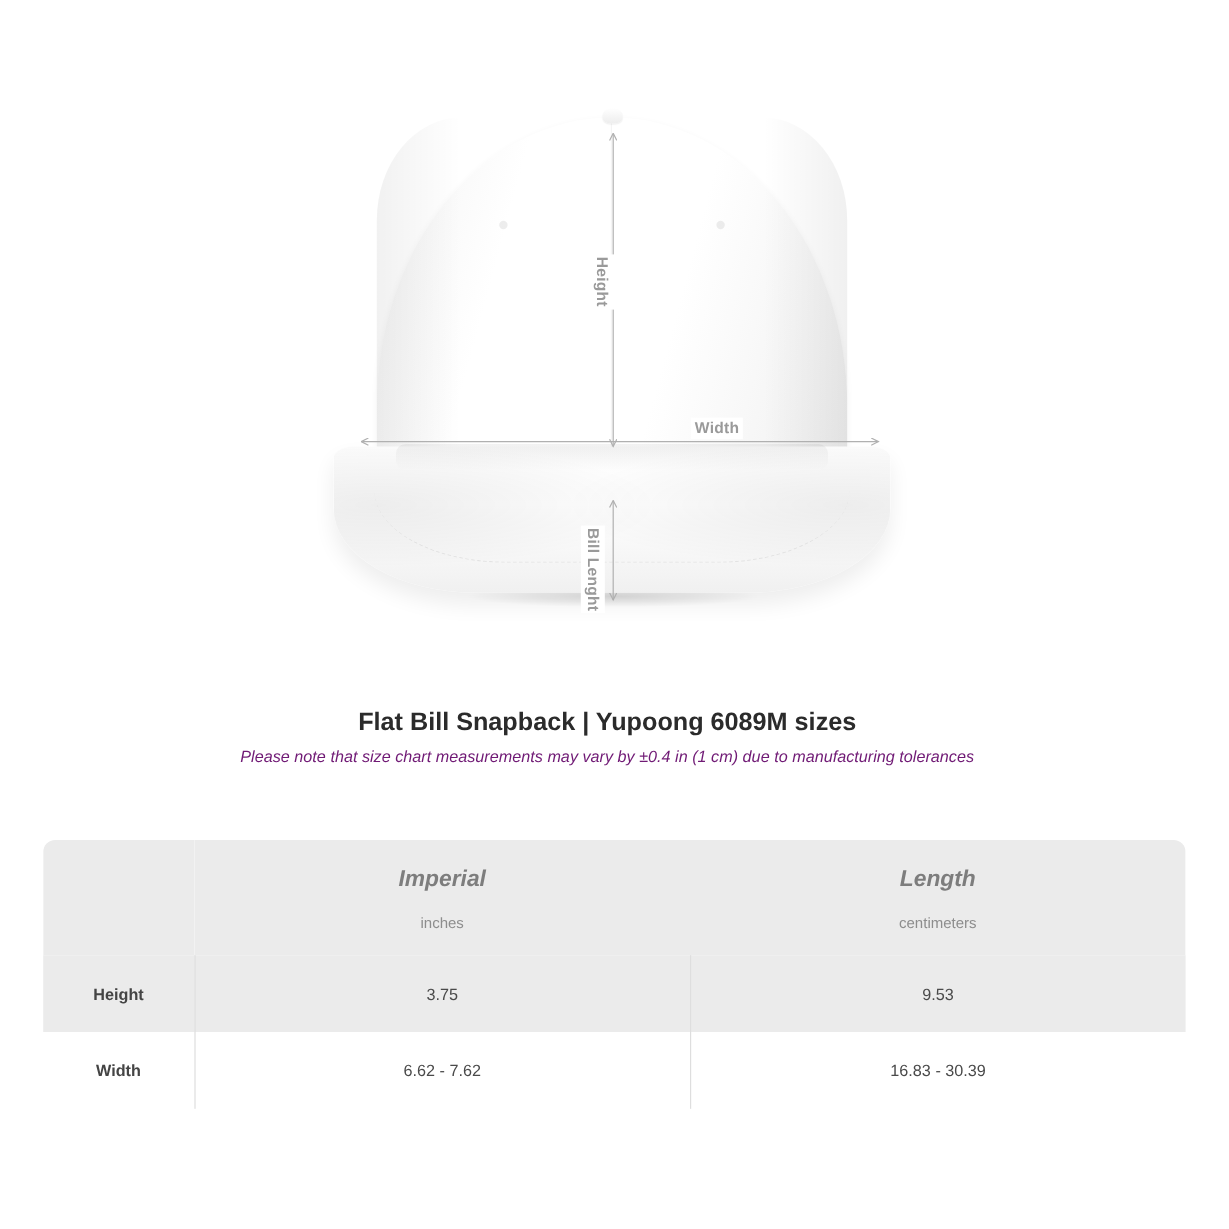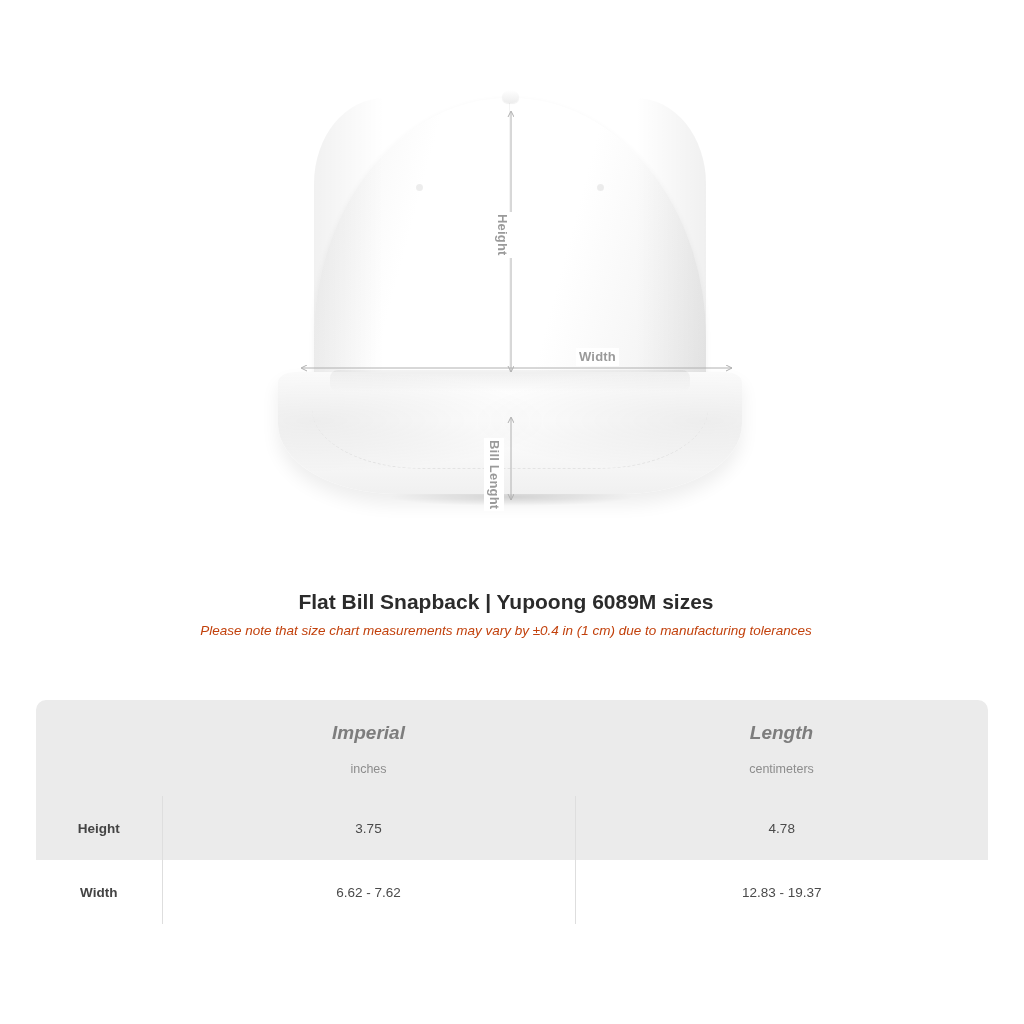--- a/index.html
+++ b/index.html
@@ -175,21 +175,21 @@
   .chart-title {
     font-size: 21px;
     font-weight: bold;
     color: #2b2b2b;
     margin: 0;
   }
   .chart-note {
     margin-top: 9px;
     font-size: 13.5px;
     font-style: italic;
-    color: #c2410c;
+    color: #701a75;
   }
 
   
   .table-wrap {
     position: absolute;
     left: 36px;
     top: 700px;
     width: 952px;
   }
   table.size-table {
@@ -313,22 +313,22 @@
         <th class="head-corner-r">
           <span class="unit-name">Length</span>
           <span class="unit-sub">centimeters</span>
         </th>
       </tr>
     </thead>
     <tbody>
       <tr class="even">
         <td class="rowhead">Height</td>
         <td class="sep-left">3.75</td>
-        <td class="sep-left">4.78</td>
+        <td class="sep-left">9.53</td>
       </tr>
       <tr class="odd">
         <td class="rowhead">Width</td>
         <td class="sep-left">6.62 - 7.62</td>
-        <td class="sep-left">12.83 - 19.37</td>
+        <td class="sep-left">16.83 - 30.39</td>
       </tr>
     </tbody>
   </table>
 </div>
 
 </body></html>

